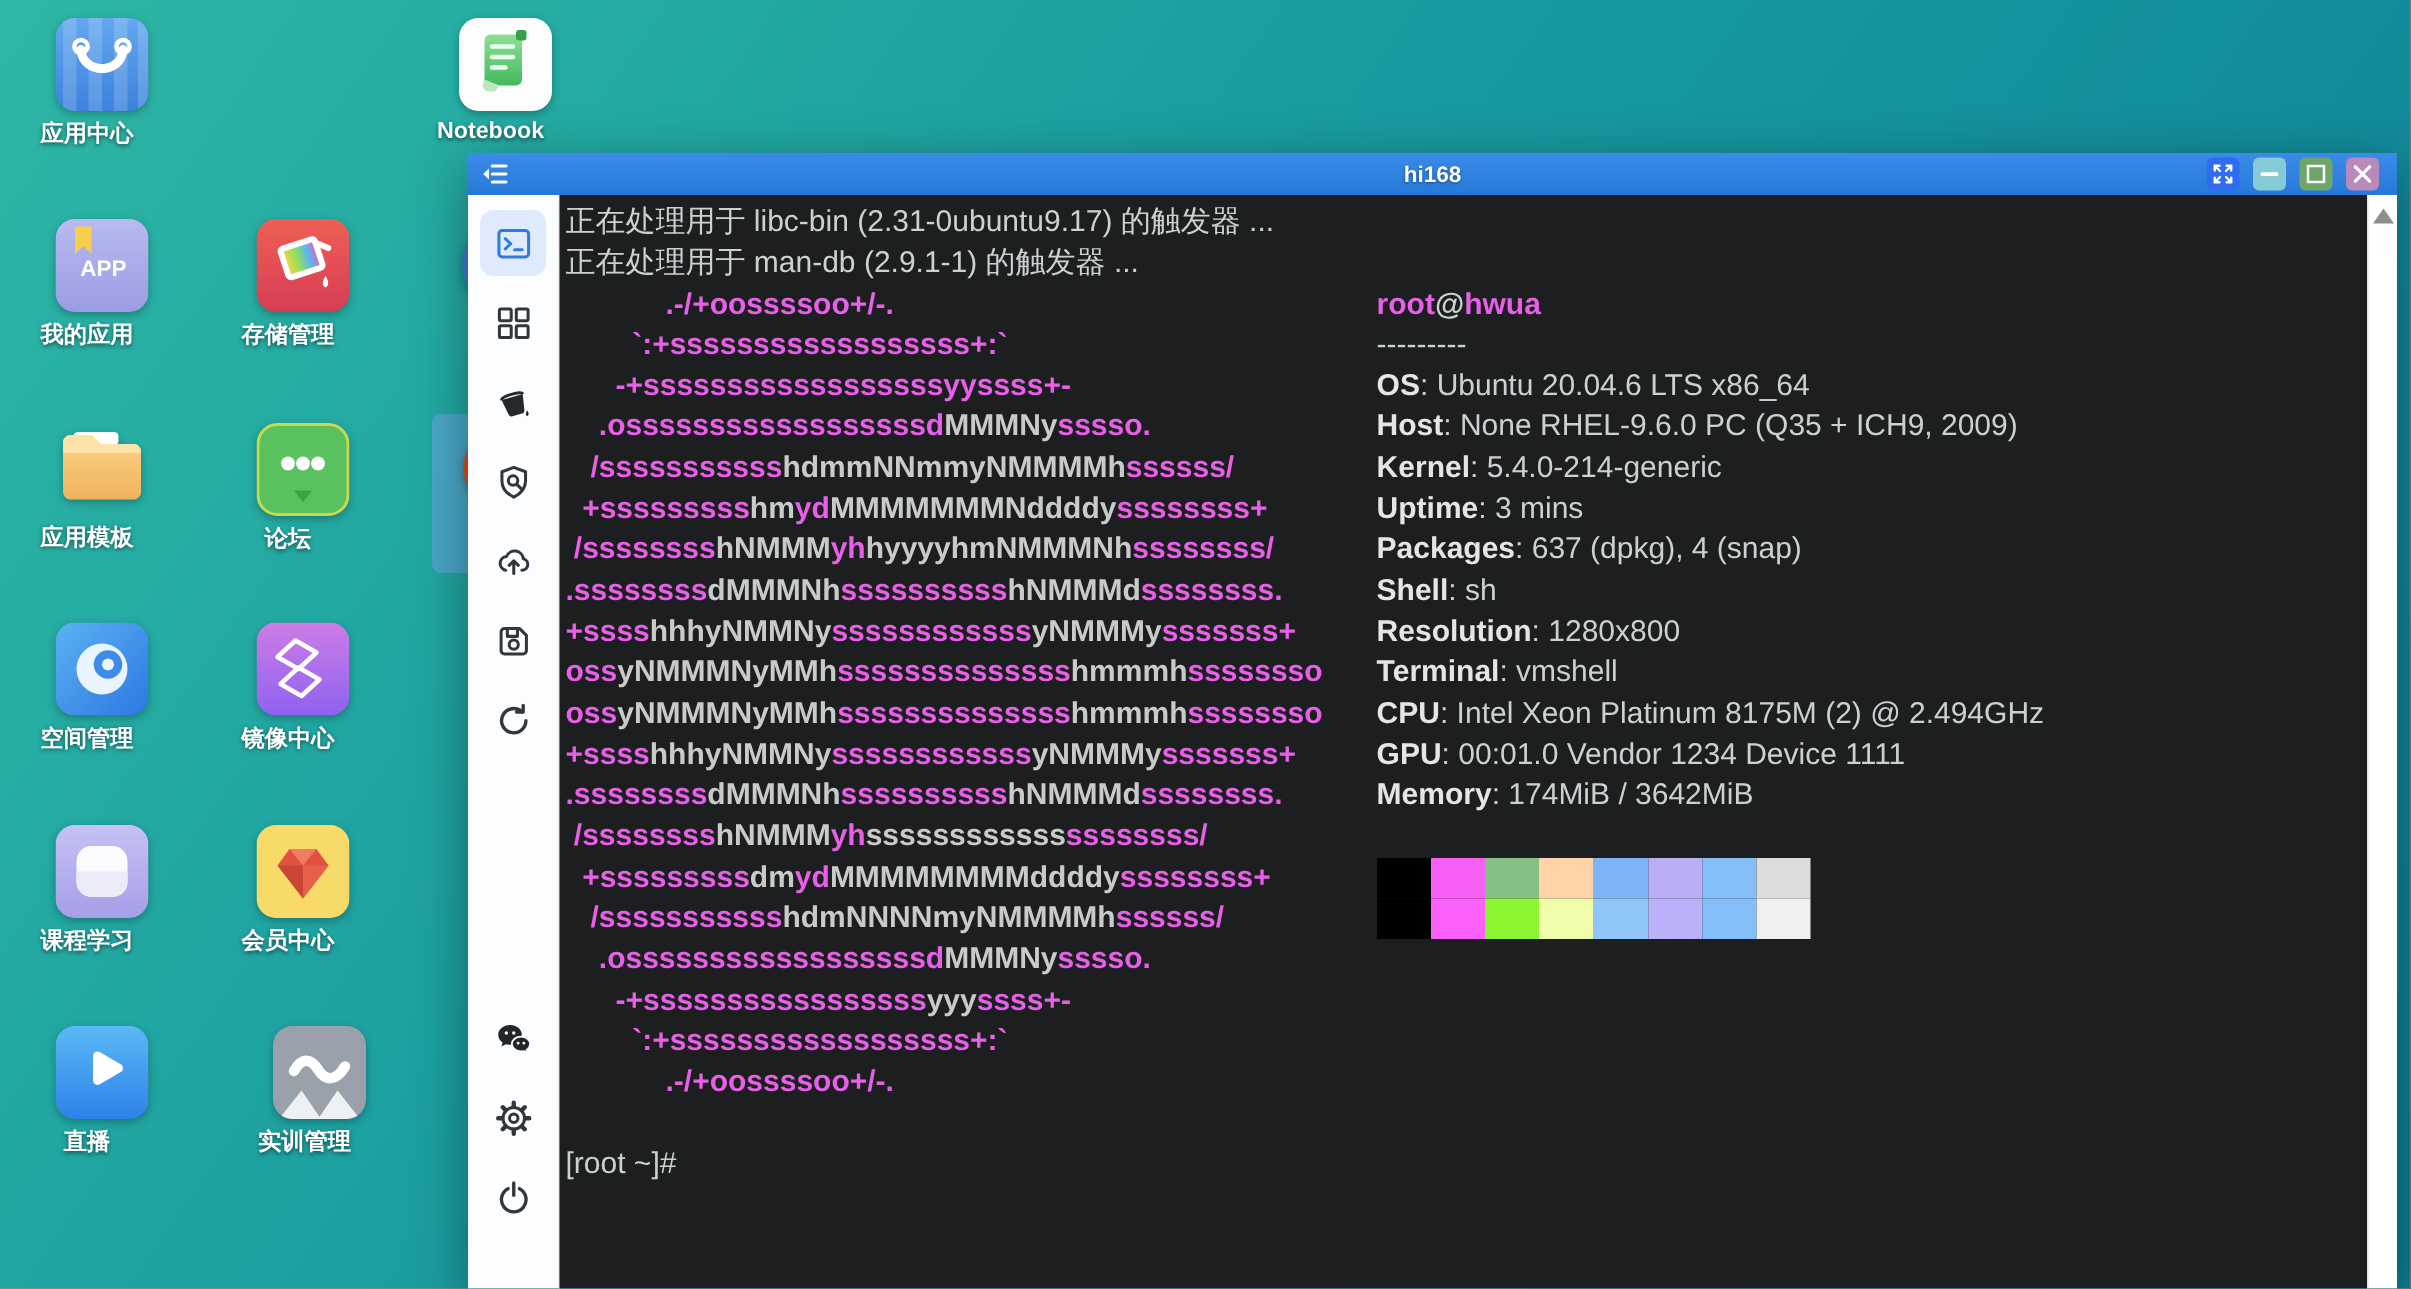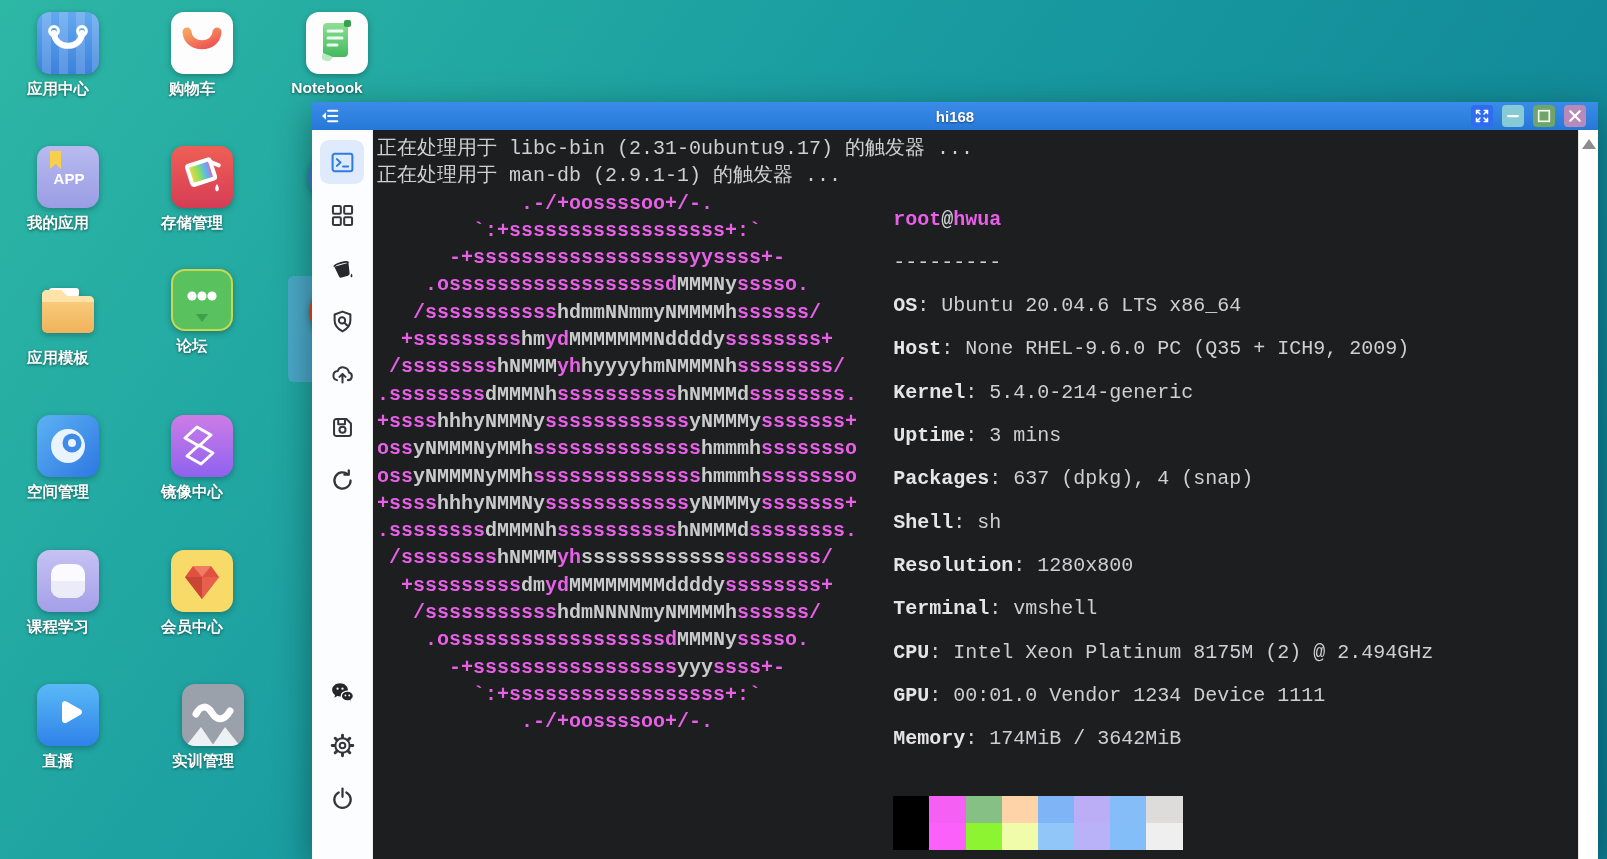--- a/index.html
+++ b/index.html
@@ -36,30 +36,30 @@
   .win-body{flex:1;display:flex;min-height:0;}
   
   .sidebar{width:60px;flex:0 0 60px;background:#fcfdfe;display:flex;flex-direction:column;
     align-items:center;padding:10px 0 0 0;border-right:1px solid #ededf0;}
   .sb-item{width:44px;height:44px;flex:0 0 44px;display:flex;align-items:center;justify-content:center;
     border-radius:9px;margin-bottom:9px;cursor:pointer;}
   .sb-item.active{background:#dfeafc;}
   .sb-item svg{width:27px;height:27px;}
   .sb-bottom{margin-top:159px;display:flex;flex-direction:column;align-items:center;}
   
-  .terminal{flex:1;background:#1d1e20;color:#cdd0d1;font-family:Liberation Mono, monospace;
+  .terminal{flex:1;background:#1d1e20;color:#cdd0d1;font-family:Liberation Sans, sans-serif;
     font-size:20px;line-height:27.3px;padding:5px 0 0 4px;overflow:hidden;white-space:pre;min-width:0;}
   .terminal div{white-space:pre;}
   .t-blank{height:27.3px;}
   .neo{display:flex;align-items:flex-start;}
   .neo pre{margin:0;font:inherit;font-weight:bold;}
   .ascii .m{color:#e85fe8;}
   .ascii .w{color:#c9cbcb;}
   .info{margin-left:36px;}
-  .info-line{height:27.3px;margin-top:16px;}
+  .info-line{height:27.3px;}
   .lab{color:#e5e5e5;font-weight:bold;}
   .hdr .m{color:#e85fe8;font-weight:bold;}
   .hdr .w{color:#cdd0d1;font-weight:bold;}
   .pal-row{display:flex;height:27.3px;}
   .pal-row span{display:block;width:36.2px;height:27.3px;}
   
   .vscroll{width:19px;flex:0 0 19px;background:#fff;display:flex;justify-content:center;
     padding-top:9px;border-left:1px solid #e4e4e4;}
   .up-arr{width:0;height:0;border-left:7px solid transparent;border-right:7px solid transparent;
     border-bottom:10px solid #8d8d8d;}
@@ -155,33 +155,20 @@
             <linearGradient id="glv" x1="0" y1="0" x2="0" y2="1">
               <stop offset="0" stop-color="#5ab9f6"></stop>
               <stop offset="1" stop-color="#2f82e9"></stop>
             </linearGradient>
           </defs>
           <rect width="62" height="62" rx="13" fill="url(#glv)"></rect>
           <path d="M25 20 a3 3 0 0 1 4.5-2.6 l14 8.1 a3 3 0 0 1 0 5.2 l-14 8.1 A3 3 0 0 1 25 36.2 z" fill="#fff"></path>
         </svg></div>
       <div class="dlabel">直播</div>
     </div>
-    <div class="dicon" style="left: 137px; top: 12px;">
-      <div class="iconwrap"><svg viewBox="0 0 62 62">
-          <defs>
-            <linearGradient id="gsc" x1="0" y1="0" x2="1" y2="1">
-              <stop offset="0" stop-color="#f7a05f"></stop>
-              <stop offset="1" stop-color="#ee5253"></stop>
-            </linearGradient>
-          </defs>
-          <rect width="62" height="62" rx="13" fill="#fdfdfd"></rect>
-          <path d="M16 20 c1 17 29 17 30 0" stroke="url(#gsc)" stroke-width="9" fill="none" stroke-linecap="round"></path>
-        </svg></div>
-      <div class="dlabel">购物车</div>
-    </div>
     <div class="dicon" style="left: 137px; top: 146px;">
       <div class="iconwrap"><svg viewBox="0 0 62 62">
           <defs>
             <linearGradient id="gsm" x1="0" y1="0" x2="0" y2="1">
               <stop offset="0" stop-color="#ef5f55"></stop>
               <stop offset="1" stop-color="#d63d55"></stop>
             </linearGradient>
             <linearGradient id="grb" x1="0" y1="0" x2="1" y2="0">
               <stop offset="0" stop-color="#ffd23f"></stop>
               <stop offset=".4" stop-color="#8ae05e"></stop>
@@ -191,21 +178,21 @@
           </defs>
           <rect width="62" height="62" rx="13" fill="url(#gsm)"></rect>
           <g transform="rotate(-18 31 29)">
             <rect x="19" y="16" width="24" height="20" rx="2" fill="url(#grb)" stroke="#fff" stroke-width="4"></rect>
             <path d="M43 19 l7 6" stroke="#fff" stroke-width="4" stroke-linecap="round"></path>
           </g>
           <path d="M46 38 c2.4 3.4 2.4 6.6 0 7.6 c-2.4-1-2.4-4.2 0-7.6 z" fill="#fff"></path>
         </svg></div>
       <div class="dlabel">存储管理</div>
     </div>
-    <div class="dicon" style="left: 137px; top: 269px; text-align: center;">
+    <div class="dicon" style="left: 137px; top: 282px; text-align: center;">
       <div class="iconwrap"><svg viewBox="0 0 62 62">
           <defs>
             <clipPath id="cfm">
               <rect x="1" y="1" width="60" height="60" rx="13"></rect>
             </clipPath>
           </defs>
           <rect x="1" y="1" width="60" height="60" rx="13" fill="#59c25f" stroke="#c9d94e" stroke-width="2"></rect>
           <g clip-path="url(#cfm)">
             <circle cx="21" cy="27" r="4.6" fill="#fff"></circle>
             <circle cx="31" cy="27" r="4.6" fill="#fff"></circle>

